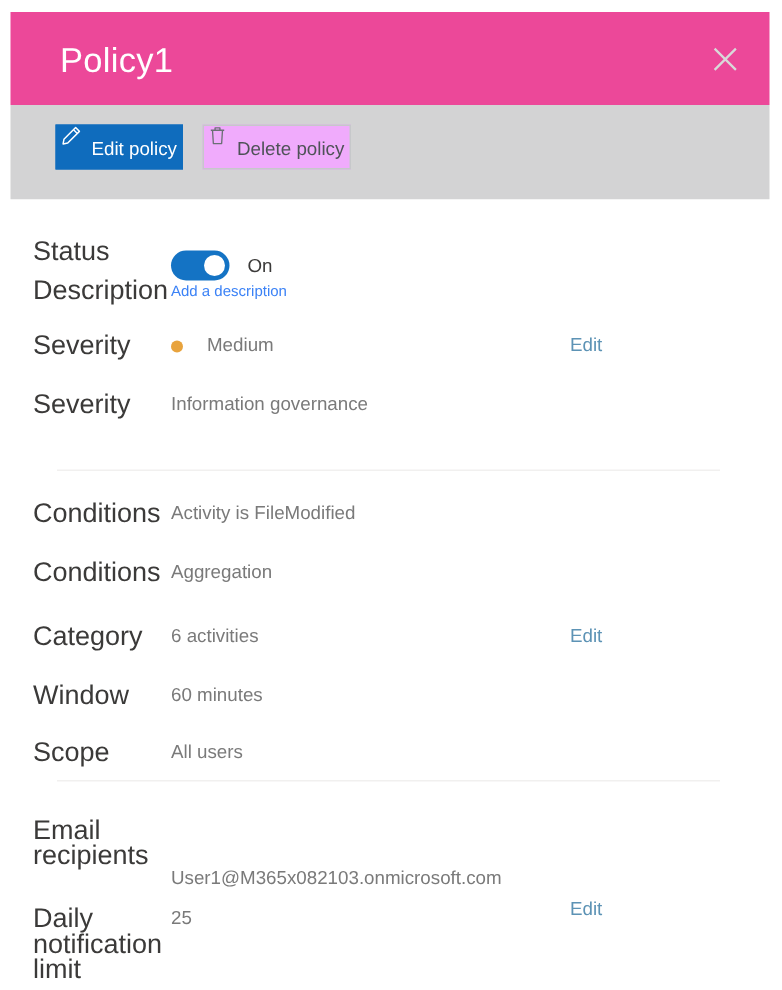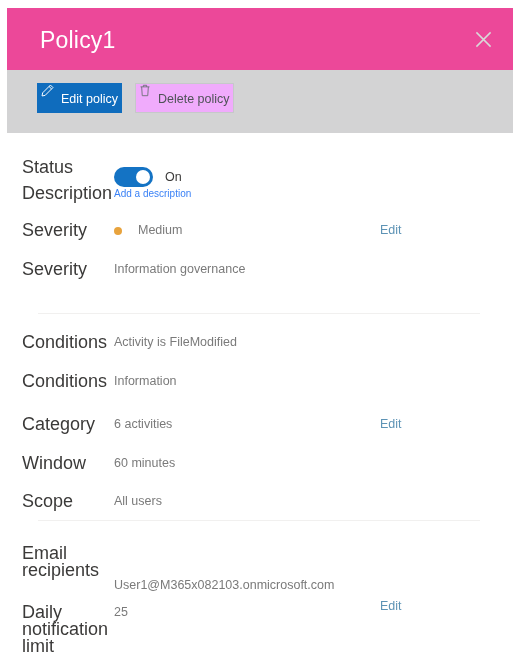--- a/index.html
+++ b/index.html
@@ -303,21 +303,21 @@
 
     <div class="divider" style="top:180px;"></div>
 
     <div class="row" style="top:201px;">
       <div class="label">Conditions</div>
       <div class="value">Activity is FileModified</div>
     </div>
 
     <div class="row" style="top:240px;">
       <div class="label">Conditions</div>
-      <div class="value">Information</div>
+      <div class="value">Aggregation</div>
     </div>
 
     <div class="row" style="top:283px;">
       <div class="label">Category</div>
       <div class="value">6 activities</div>
       <a class="edit-link">Edit</a>
     </div>
 
     <div class="row" style="top:322px;">
       <div class="label">Window</div>

